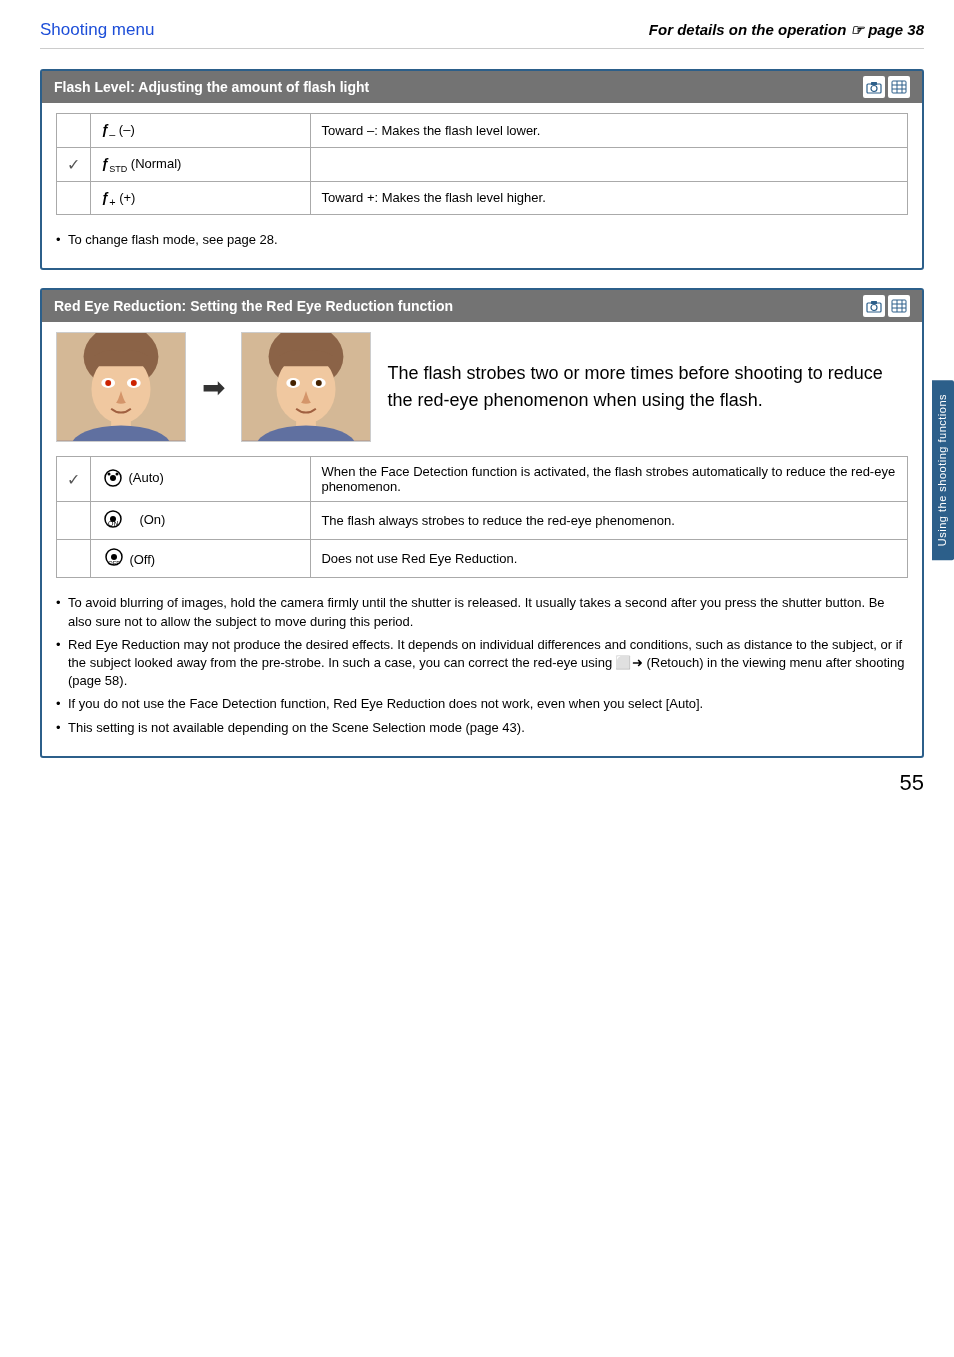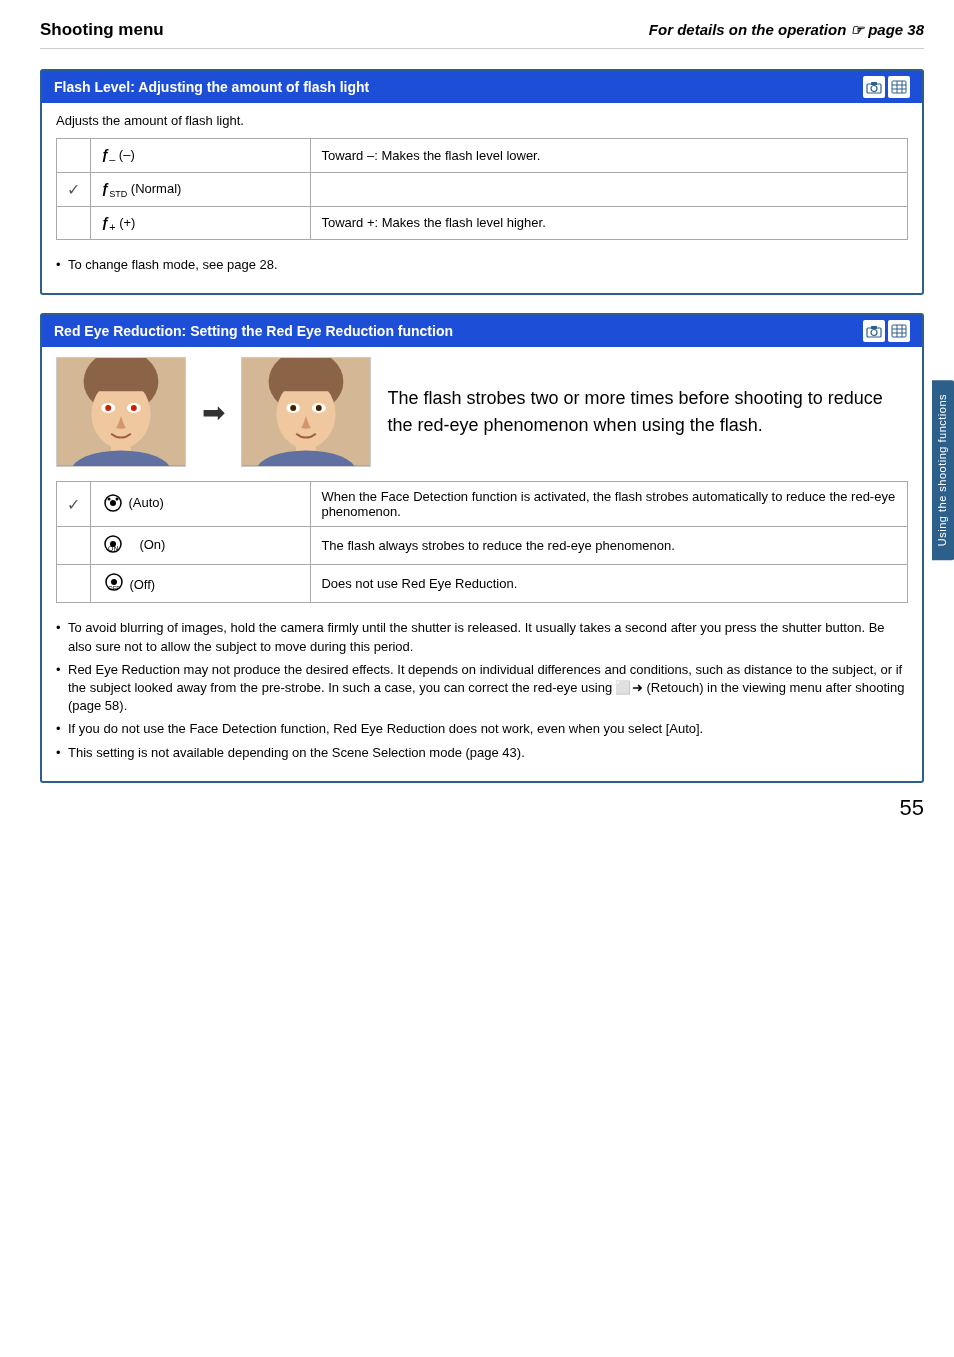--- a/index.html
+++ b/index.html
@@ -22,39 +22,39 @@
     
     .header {
       display: flex;
       justify-content: space-between;
       align-items: baseline;
       border-bottom: 1px solid #ccc;
       padding-bottom: 8px;
       margin-bottom: 20px;
     }
     .header-left {
-      color: #000000;
+      color: #1d4ed8;
       font-size: 17px;
-      font-weight: bold;
+      font-weight: normal;
       text-align: right;
     }
     .header-right {
       font-size: 15px;
       font-style: italic;
       font-weight: bold;
     }
 
     
     .section-box {
       border: 2px solid #2c5f8a;
       border-radius: 3px;
       margin-bottom: 18px;
     }
     .section-title-bar {
-      background: #1d4ed8;
+      background: #737373;
       color: #fff;
       font-size: 14px;
       font-weight: bold;
       padding: 5px 12px;
       display: flex;
       justify-content: space-between;
       align-items: center;
     }
     .section-icons {
       display: flex;
@@ -224,21 +224,20 @@
             <rect x="1" y="1" width="14" height="12" rx="1" fill="none" stroke="#2c5f8a" stroke-width="1"></rect>
             <line x1="6" y1="1" x2="6" y2="13" stroke="#2c5f8a" stroke-width="1"></line>
             <line x1="11" y1="1" x2="11" y2="13" stroke="#2c5f8a" stroke-width="1"></line>
             <line x1="1" y1="5" x2="15" y2="5" stroke="#2c5f8a" stroke-width="1"></line>
             <line x1="1" y1="9" x2="15" y2="9" stroke="#2c5f8a" stroke-width="1"></line>
           </svg>
         </div>
       </div>
     </div>
     <div class="section-content">
-      <p class="section-desc">Adjusts the amount of flash light.</p>
       <table class="options-table">
         <tbody>
           <tr>
             <td class="check-col"></td>
             <td class="label-col">
               <span style="font-weight:bold; font-size:14px;">ƒ</span><sub>–</sub><span> (–)</span>
             </td>
             <td class="desc-col">Toward –: Makes the flash level lower.</td>
           </tr>
           <tr>

